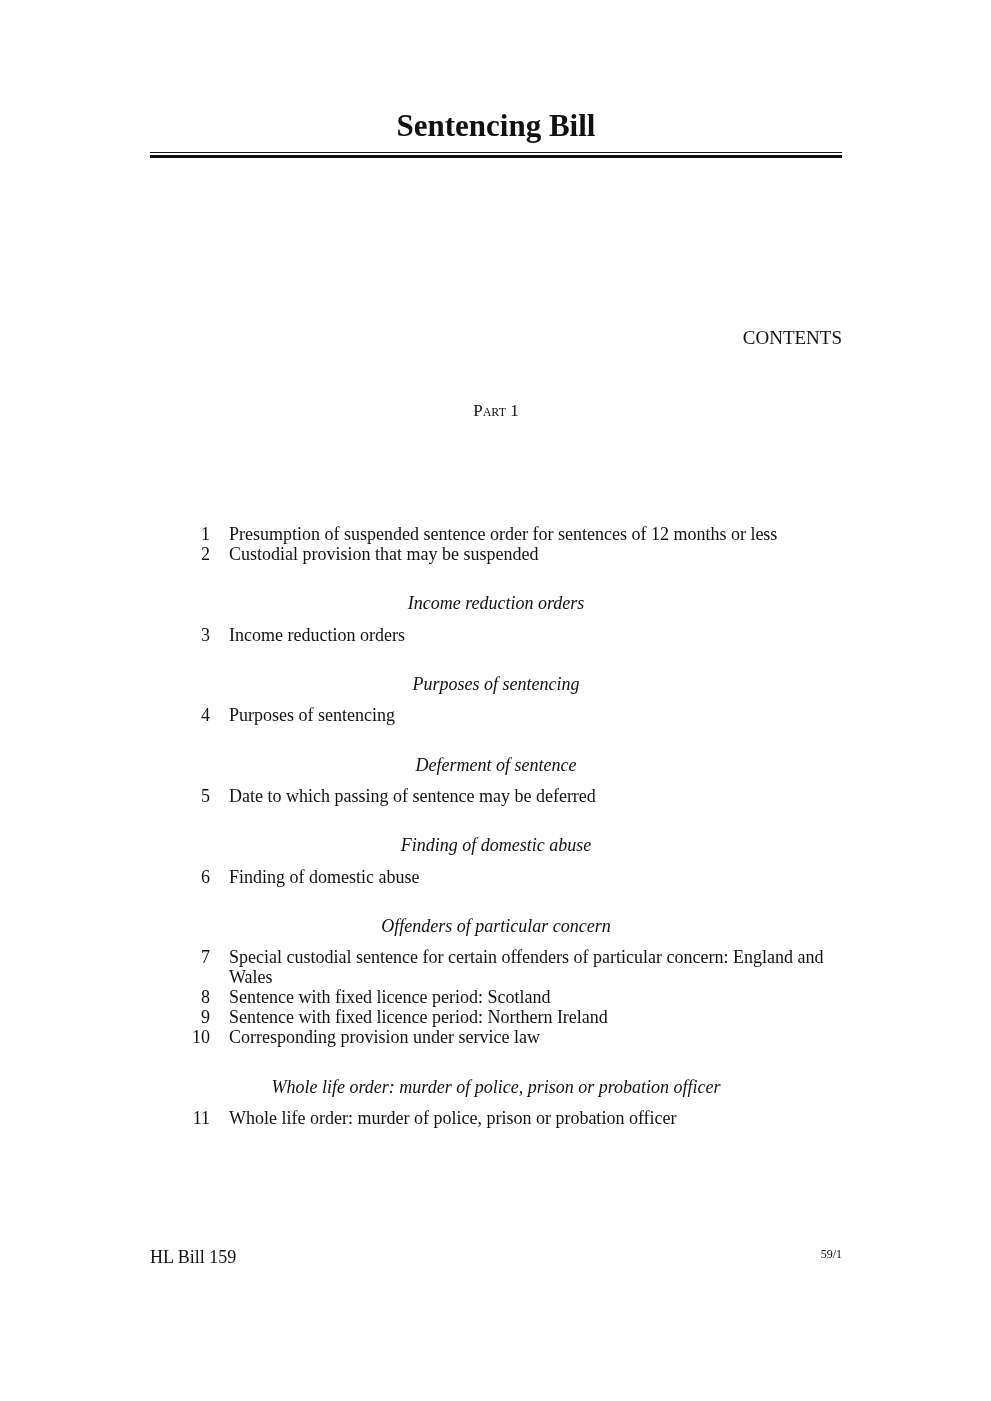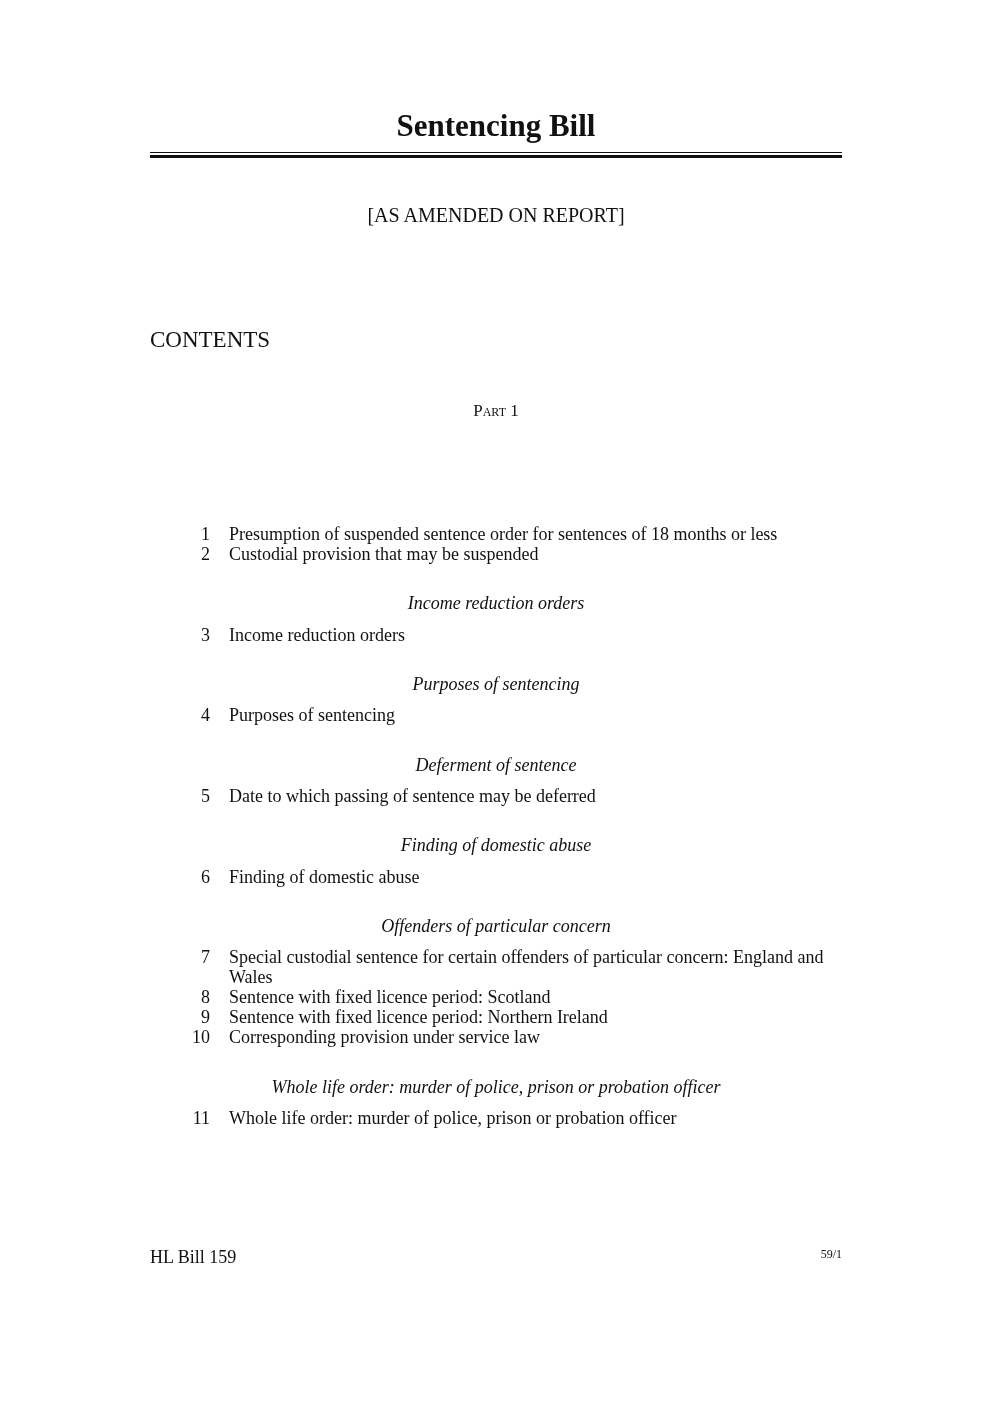--- a/index.html
+++ b/index.html
@@ -13,22 +13,22 @@
       position: absolute; top: 108px; left: 0; width: 692px; text-align: center;
       font-size: 31px; font-weight: bold; letter-spacing: 0px;
     }
     .rule-thin { position: absolute; top: 152px; left: 0; width: 692px; height: 1px; background: #111; }
     .rule-thick { position: absolute; top: 155px; left: 0; width: 692px; height: 3px; background: #111; }
     .amended {
       position: absolute; top: 204px; left: 0; width: 692px; text-align: center;
       font-size: 20px;
     }
     .contents {
-      position: absolute; top: 327px; left: 0; width: 692px; text-align: left;
-      font-size: 23px;
+      position: absolute; top: 327px; left: 0; width: 692px; text-align: right;
+      font-size: 19px;
     }
     .part {
       position: absolute; top: 401px; left: 0; width: 692px; text-align: center;
       font-size: 17px; font-weight: normal; font-variant: small-caps;
     }
     .part-name {
       position: absolute; top: 441px; left: 0; width: 692px; text-align: center;
       font-size: 17px; font-variant: small-caps;
     }
     .heading {
@@ -41,27 +41,26 @@
     .footer-left { position: absolute; top: 1247px; left: 0; font-size: 18px; }
     .footer-right { position: absolute; top: 1247px; right: 0; font-size: 12px; }
   </style>
 </head>
 <body>
 
 <div class="page">
   <div class="title">Sentencing Bill</div>
   <div class="rule-thin"></div>
   <div class="rule-thick"></div>
-  <div class="amended">[AS AMENDED ON REPORT]</div>
   <div class="contents">CONTENTS</div>
   <div class="part">Part 1</div>
 
   <div class="entry" style="top:524px">
     <span class="num">1</span>
-    <span class="txt">Presumption of suspended sentence order for sentences of 18 months or less</span>
+    <span class="txt">Presumption of suspended sentence order for sentences of 12 months or less</span>
   </div>
   <div class="entry" style="top:544px">
     <span class="num">2</span>
     <span class="txt">Custodial provision that may be suspended</span>
   </div>
 
   <div class="heading" style="top:593px">Income reduction orders</div>
   <div class="entry" style="top:625px">
     <span class="num">3</span>
     <span class="txt">Income reduction orders</span>

